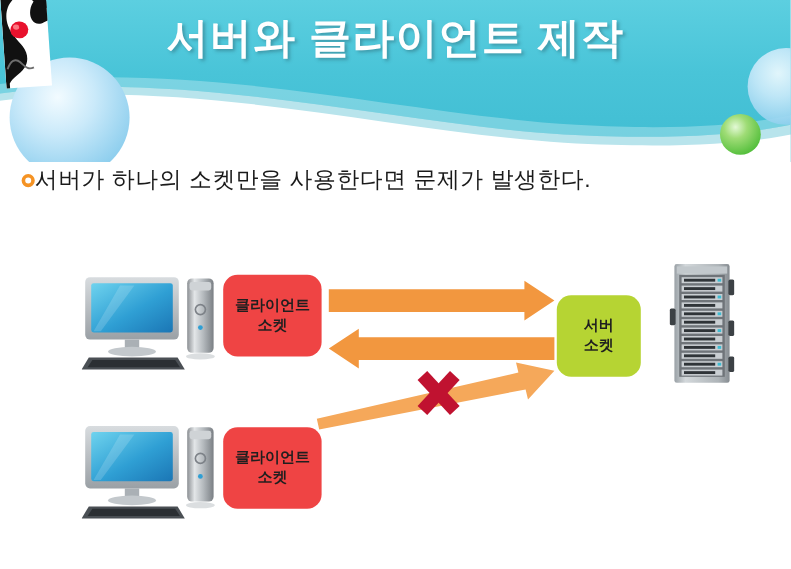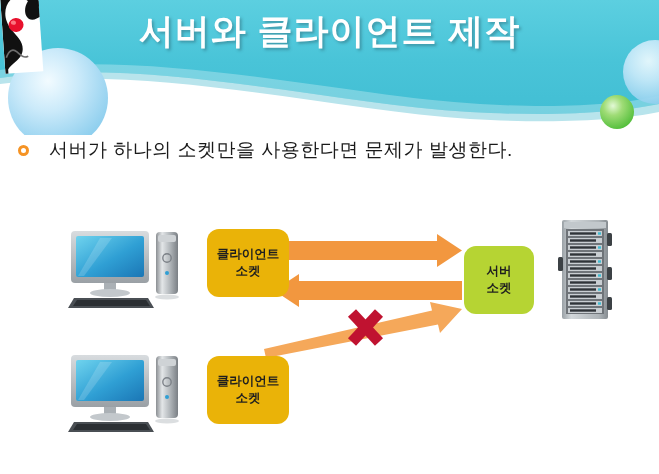--- a/index.html
+++ b/index.html
@@ -61,21 +61,21 @@
     z-index: 5;
     white-space: nowrap;
   }
 
   
   #bullet-row {
     position: absolute;
     left: 18px; top: 137px;
     display: flex;
     align-items: center;
-    gap: 20px;
+    gap: 0;
     z-index: 4;
   }
   .bullet-ring {
     width: 11px; height: 11px;
     border-radius: 50%;
     border: 3.5px solid #f59324;
     box-sizing: border-box;
     flex: 0 0 auto;
   }
   #bullet-text {
@@ -99,21 +99,21 @@
     display: flex;
     flex-direction: column;
     align-items: center;
     justify-content: center;
     font-size: 12.5px;
     font-weight: bold;
     color: #1f1f1f;
     line-height: 1.35;
     text-align: center;
   }
-  .box-client { background: #eab308; margin-left: 21px; }
+  .box-client { background: #ef4444; }
   .box-server { background: #b6d433; }
   .arrow-layer {
     position: absolute;
     left: 0; top: 0;
     pointer-events: none;
   }
   .rack { position: absolute; }
 </style>
 </head>
 <body>

